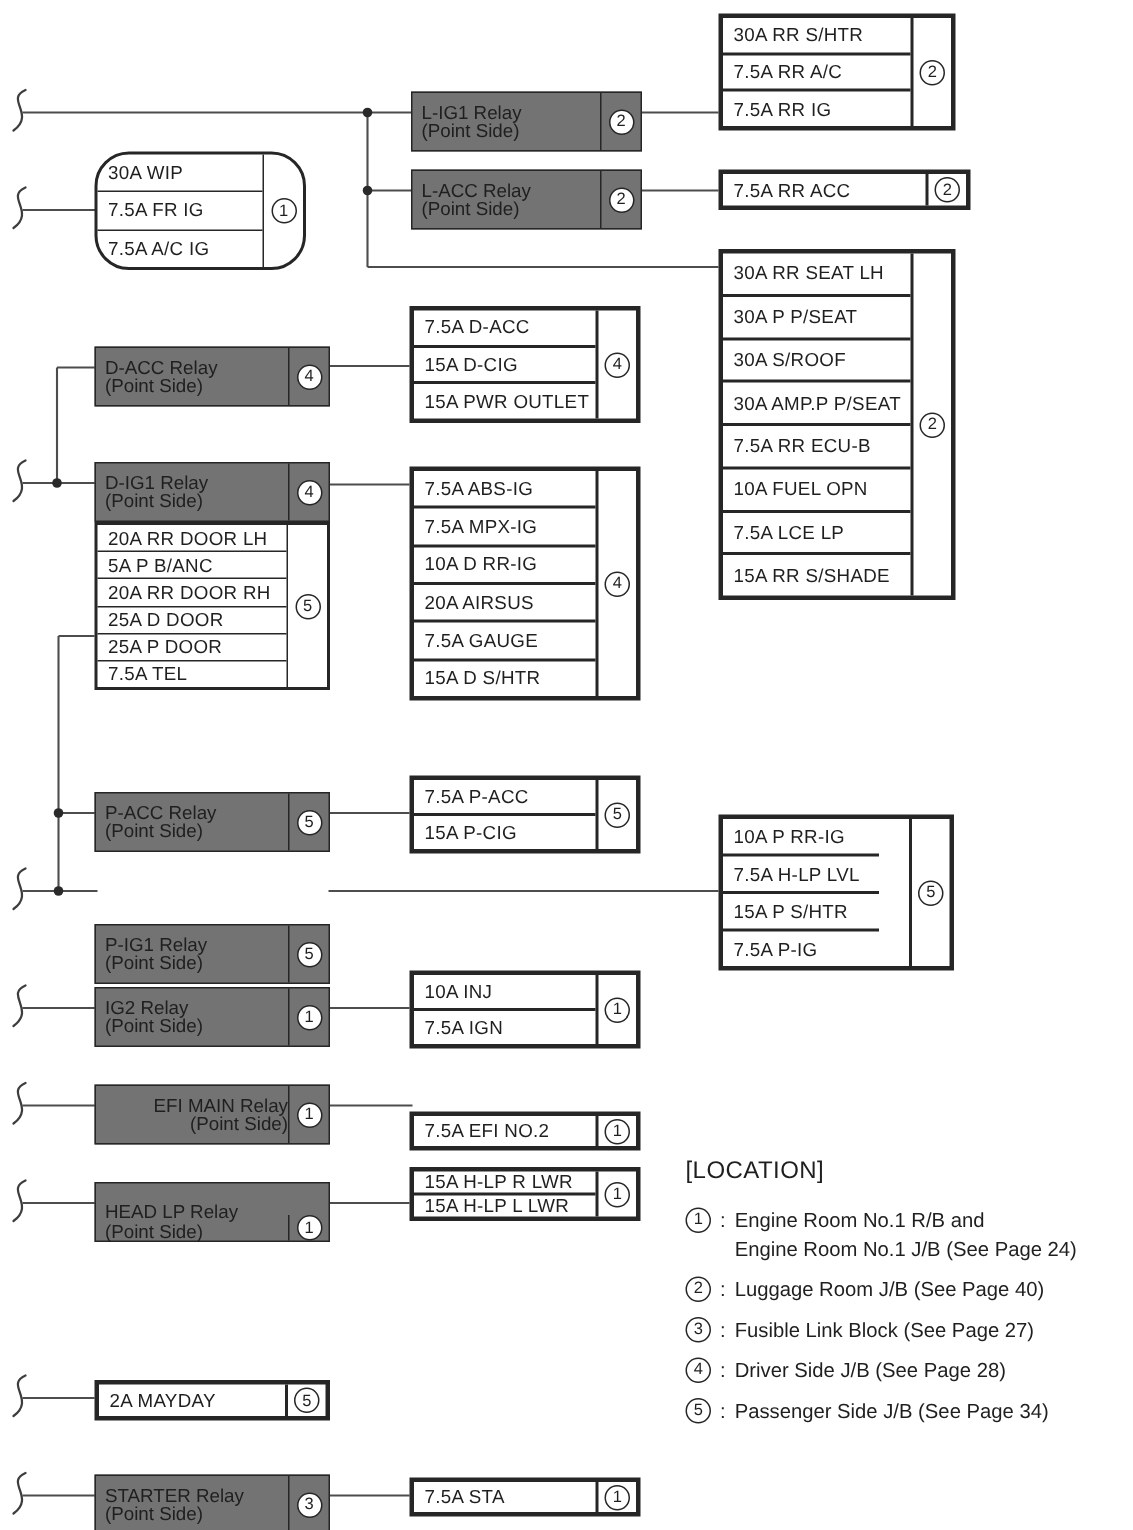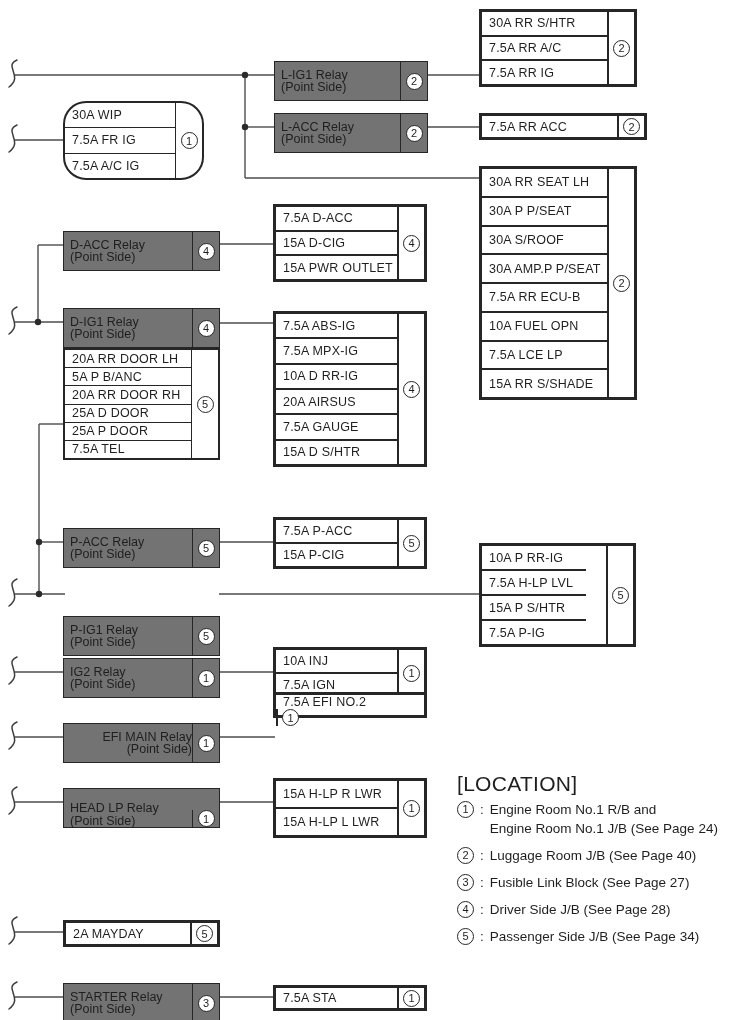--- a/index.html
+++ b/index.html
@@ -21,21 +21,21 @@
   .fusebox.b2 .loccol{border-left-width:1.5px;}
   .relay{position:absolute;display:flex;background:#737373;border:1.5px solid #262626;
          box-sizing:border-box;z-index:1;height:40px;}
   .relay .rlabel{flex:1;padding:0 0 0 6px;font-size:12.5px;line-height:12.5px;
                  display:flex;flex-direction:column;justify-content:center;white-space:nowrap;}
   .relay .loccol{border-left:1.5px solid #262626;}
   .badge{width:17px;height:17px;border:1.3px solid #262626;border-radius:50%;
          font-size:11px;display:flex;align-items:center;justify-content:center;
          background:#fff;box-sizing:border-box;flex:none;}
   #legend{position:absolute;left:457px;top:772px;width:295px;z-index:1;}
-  #legend .ltitle{font-size:21px;letter-spacing:.3px;margin-bottom:4px;}
+  #legend .ltitle{font-size:16px;letter-spacing:.3px;margin-bottom:14px;}
   .lentry{display:flex;gap:6px;margin-bottom:8px;font-size:13.5px;line-height:19px;
           align-items:flex-start;}
   .lentry .badge{margin-top:1px;}
   .lentry .ltext span{display:block;}
 </style>
 </head>
 <body>
 
 <div id="canvas">
 
@@ -209,30 +209,30 @@
   <div class="fusebox" style="left:273px;top:647px;width:154px;height:52px;">
     <div class="rows">
       <div class="fuse-row">10A INJ</div>
       <div class="fuse-row">7.5A IGN</div>
     </div>
     <div class="loccol">
         <span class="badge">1</span>
       </div>
   </div>
 
-  <div class="fusebox" style="left:273px;top:692px;width:154px;height:26px;flex-direction:column;">
+  <div class="fusebox" style="left:273px;top:741px;width:154px;height:26px;">
     <div class="rows">
       <div class="fuse-row">7.5A EFI NO.2</div>
     </div>
     <div class="loccol">
         <span class="badge">1</span>
       </div>
   </div>
 
-  <div class="fusebox" style="left:273px;top:778px;width:154px;height:60px;">
+  <div class="fusebox" style="left:273px;top:778px;width:154px;height:36px;">
     <div class="rows">
       <div class="fuse-row">15A H-LP R LWR</div>
       <div class="fuse-row">15A H-LP L LWR</div>
     </div>
     <div class="loccol">
         <span class="badge">1</span>
       </div>
   </div>
 
   <div class="fusebox" style="left:273px;top:985px;width:154px;height:26px;">

